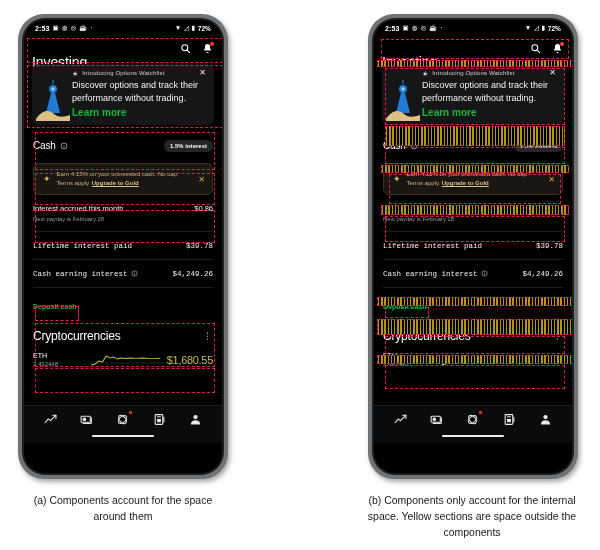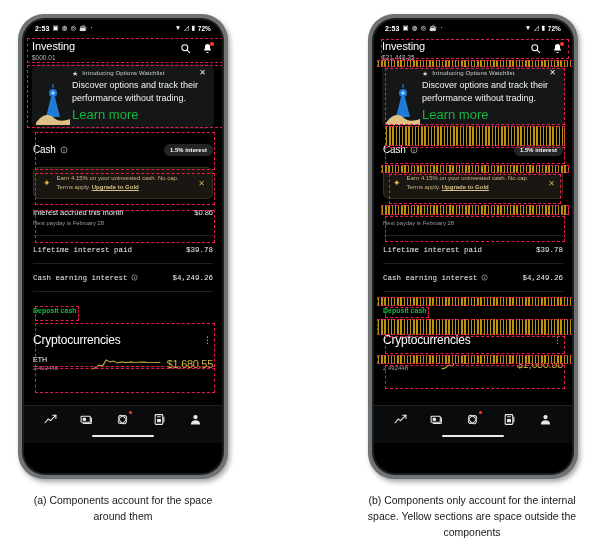--- a/index.html
+++ b/index.html
@@ -54,22 +54,22 @@
   
   .app { position: relative; height: 406px; }
 
   .appbar {
     display: flex; align-items: flex-start;
     padding: 3px 9px 3px 8px;
     height: 25px;
   }
   .appbar-texts { flex: 1; min-width: 0; }
   .app-title {
-    color: #ffffff; font-size: 11px; font-weight: 400;
-    line-height: 13px; letter-spacing: -.1px;
+    color: #ffffff; font-size: 14px; font-weight: 400;
+    line-height: 13px; letter-spacing: -.1px; margin-top: 16px;
   }
   .app-sub {
     color: #b9bbbd; font-size: 6.5px; line-height: 9px;
   }
   .appbar-actions { display: flex; align-items: center; gap: 11px; padding-top: 3px; }
   .icon-btn { position: relative; width: 11px; height: 11px; color: #fff; }
   .icon-btn svg { display: block; width: 11px; height: 11px; }
   .bell-dot {
     position: absolute; right: -1px; top: -1px;
     width: 4px; height: 4px; border-radius: 50%;
@@ -94,21 +94,21 @@
   .promo-close {
     margin-left: auto; color: #e9ebec; font-size: 8px; line-height: 1;
   }
   .promo-body {
     padding-left: 32px;
     color: #f2f4f5; font-size: 9px; line-height: 13px;
     padding-top: 2px;
   }
   .promo-link {
     padding-left: 32px;
-    color: #14b83c; font-size: 13px; font-weight: 400;
+    color: #14b83c; font-size: 10px; font-weight: 700;
     padding-top: 2px;
   }
   .promo-art { position: absolute; left: 4px; bottom: 4px; width: 34px; height: 42px; }
 
   
   .cash-head {
     display: flex; align-items: center;
     margin: 10px 9px 0 9px;
     height: 21px;
   }

